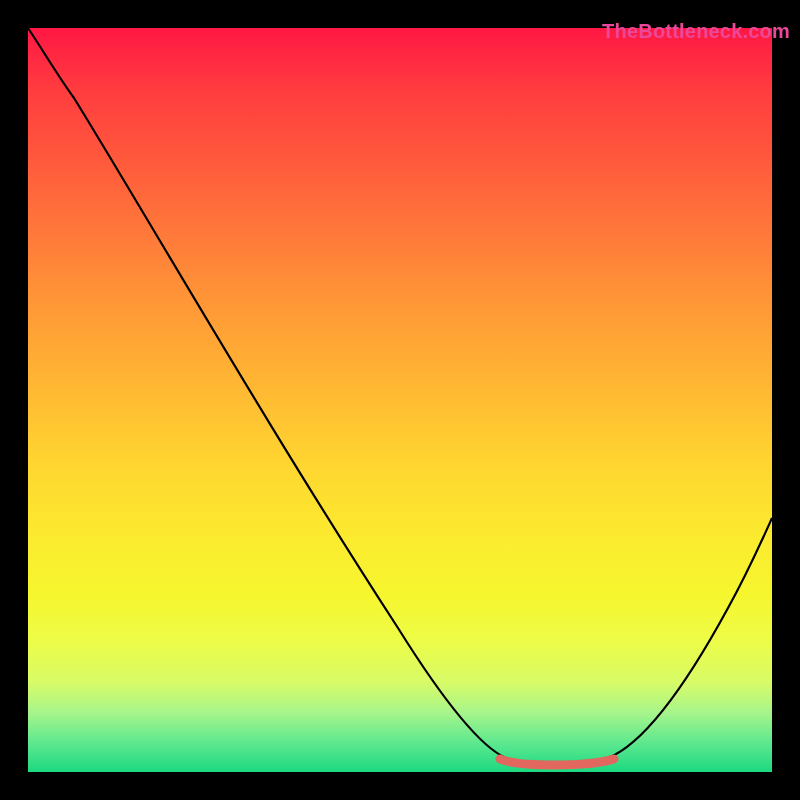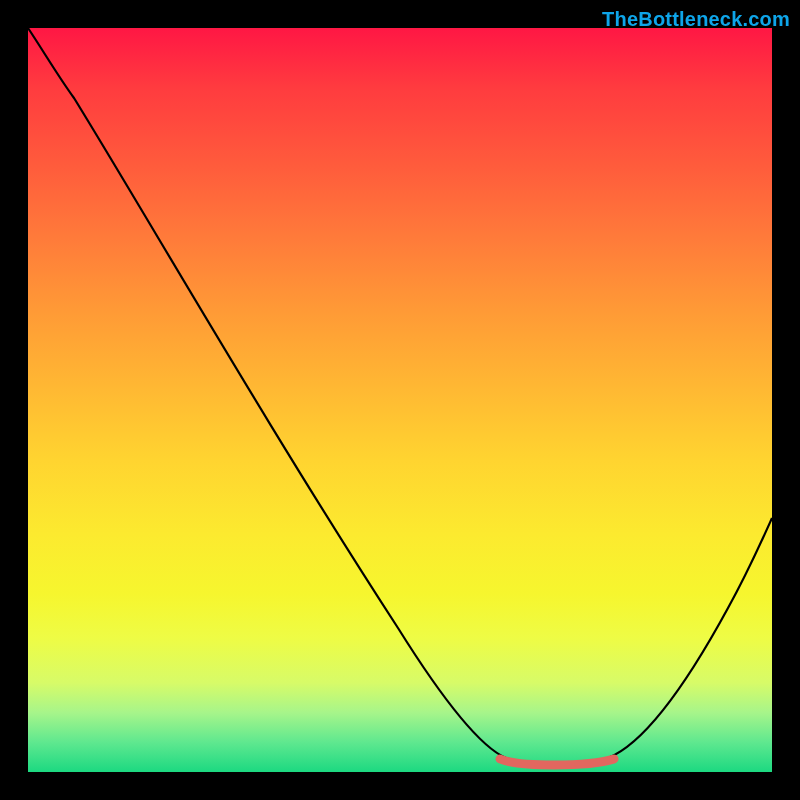--- a/index.html
+++ b/index.html
@@ -12,25 +12,25 @@
     font-family: Arial, Helvetica, sans-serif;
   }
   .frame {
     position: relative;
     width: 800px;
     height: 800px;
     background: #000;
   }
   .watermark {
     position: absolute;
-    top: 8px;
+    top: 20px;
     right: 10px;
     font-size: 20px;
     font-weight: 600;
-    color: #0ea5e9;
+    color: #ec4899;
     letter-spacing: 0.2px;
     z-index: 5;
     user-select: none;
   }
   .plot-area {
     position: absolute;
     left: 28px;
     top: 28px;
     width: 744px;
     height: 744px;

